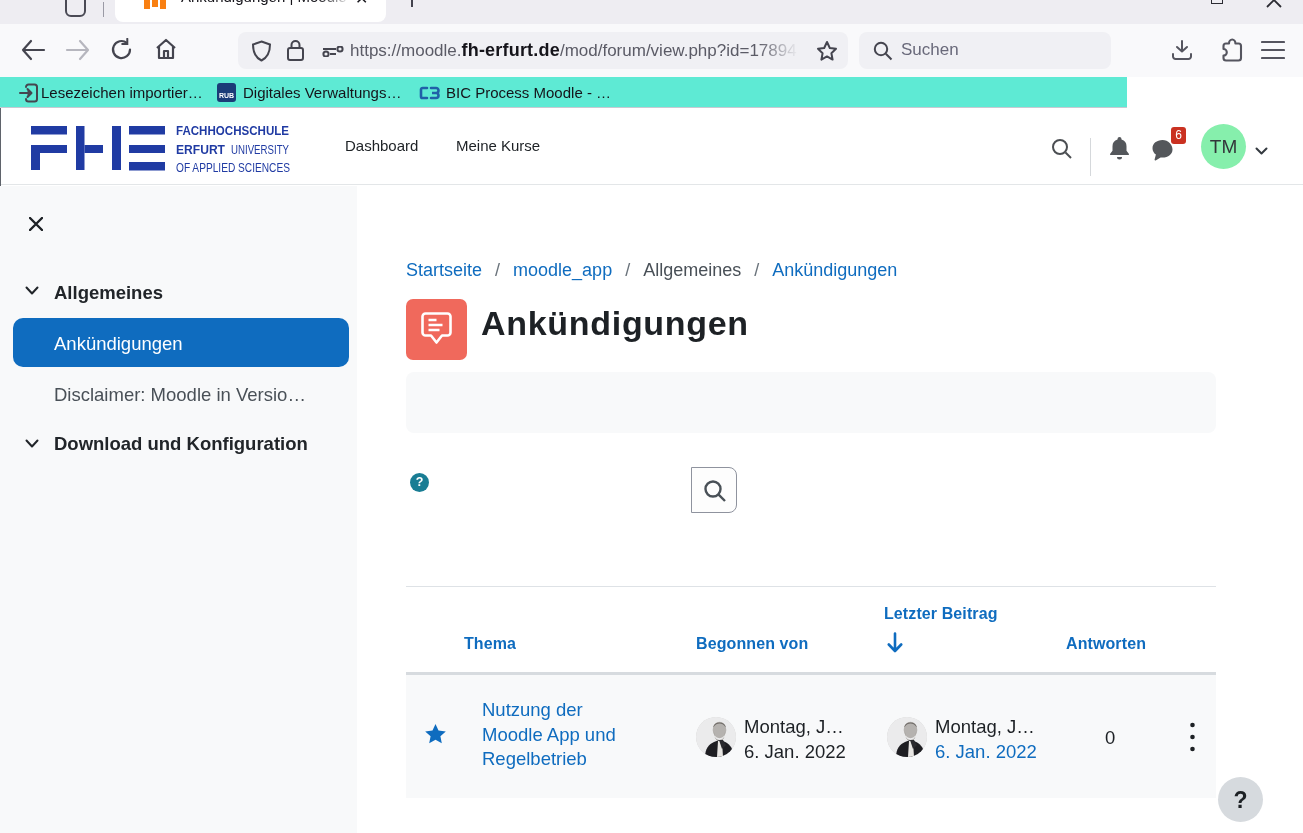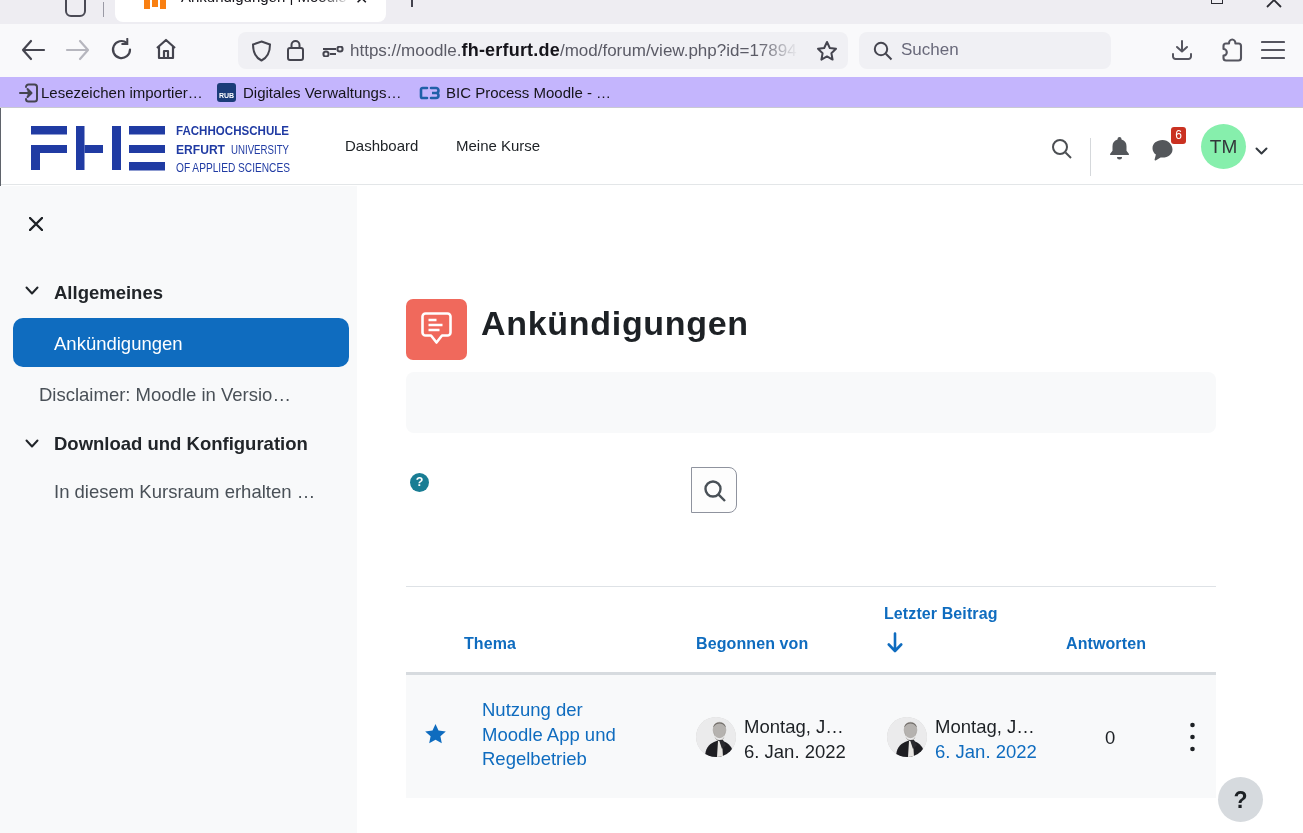--- a/index.html
+++ b/index.html
@@ -17,21 +17,21 @@
   .favbar { top:0; width:5px; background:#f98012; position:absolute; }
   #tabtitle { left:181px; top:-12px; width:176px; height:20px; font-size:15px; color:#15141a; overflow:hidden; white-space:nowrap; }
   #tabclose { left:355px; top:-11px; width:18px; height:18px; font-size:16px; color:#15141a; }
 
   #toolbar { left:0; top:24px; width:1303px; height:53px; background:#f9f9fb; }
   #urlbox { left:238px; top:8px; width:610px; height:37px; background:#f0f0f4; border-radius:8px; }
   #searchbox { left:859px; top:8px; width:252px; height:37px; background:#f0f0f4; border-radius:8px; }
   .urltxt { font-size:17px; color:#5b5b66; white-space:nowrap; }
   .urltxt b { color:#15141a; font-weight:700; font-size:18px; letter-spacing:0.2px; }
 
-  #bookmarks { left:0; top:77px; width:1303px; height:31px; background:#c4b5fd; border-bottom:1px solid #c9c9d2; }
+  #bookmarks { left:0; top:77px; width:1127px; height:31px; background:#5eead4; border-bottom:1px solid #c9c9d2; }
   .bmtext { font-size:15px; color:#15141a; }
 
   
   #pageheader { left:0; top:108px; width:1303px; height:77px; background:#fff; border-bottom:1px solid #e3e6e8; }
   .navlink { font-size:15px; color:#1d2125; }
 
   
   #sidebar { left:0; top:186px; width:357px; height:647px; background:#f8f9fa; }
   .sideitem { font-size:18.5px; color:#495057; }
   .sidehead { font-size:18.5px; font-weight:700; color:#212529; }
@@ -193,29 +193,31 @@
 <div class="abs" id="sidebar">
   <svg class="abs" style="left:29px; top:31px;" width="14" height="14" viewBox="0 0 14 14" fill="none" stroke="#1d2125" stroke-width="2.4" stroke-linecap="round">
       <path d="M1 1 L13 13 M13 1 L1 13"></path>
     </svg>
   <svg class="abs" style="left:25px; top:100px;" width="14" height="9" viewBox="0 0 14 9" fill="none" stroke="#212529" stroke-width="2" stroke-linecap="round" stroke-linejoin="round">
       <path d="M1.5 1.5 L7 7.5 L12.5 1.5"></path>
     </svg>
   <div class="abs sidehead" style="left:54px; top:96px;">Allgemeines</div>
   <div class="abs" id="sidepill"></div>
   <div class="abs" style="left:54px; top:147px; font-size:18.5px; color:#fff;">Ankündigungen</div>
-  <div class="abs sideitem" style="left:39px; top:198px;text-align:right;">Disclaimer: Moodle in Versio…</div>
+  <div class="abs sideitem" style="left:54px; top:198px;text-align:right;">Disclaimer: Moodle in Versio…</div>
   <svg class="abs" style="left:25px; top:253px;" width="14" height="9" viewBox="0 0 14 9" fill="none" stroke="#212529" stroke-width="2" stroke-linecap="round" stroke-linejoin="round">
       <path d="M1.5 1.5 L7 7.5 L12.5 1.5"></path>
     </svg>
   <div class="abs sidehead" style="left:54px; top:247px;">Download und Konfiguration</div>
-  <div class="abs sideitem" style="left:54px; top:295px;">In diesem Kursraum erhalten …</div>
 </div>
 
 <div class="abs" id="main">
+  <div class="abs bc" style="left:49px; top:74px;">
+    <a>Startseite</a><span class="sep">/</span><a>moodle_app</a><span class="sep">/</span><span style="color:#495057;">Allgemeines</span><span class="sep">/</span><a>Ankündigungen</a>
+  </div>
   <div class="abs" style="left:49px; top:113px; width:61px; height:61px; background:#f0695c; border-radius:7px;">
     <svg class="abs" style="left:15px; top:13px;" width="31" height="33" viewBox="0 0 31 33" fill="none" stroke="#fff" stroke-width="2.6" stroke-linejoin="round">
         <path d="M4.5 1.5 h22 a3 3 0 0 1 3 3 v16 a3 3 0 0 1 -3 3 h-5.5 l-5.5 7 -5.5 -7 H4.5 a3 3 0 0 1 -3 -3 v-16 a3 3 0 0 1 3 -3 Z"></path>
         <path d="M7.5 8 h8 M7.5 13 h14 M7.5 18 h11" stroke-width="2.4"></path>
       </svg>
   </div>
   <div class="abs" id="h1" style="left:124px; top:118px;">Ankündigungen</div>
   <div class="abs" id="graypanel"></div>
 
   <div class="abs" id="helpq">?</div>

